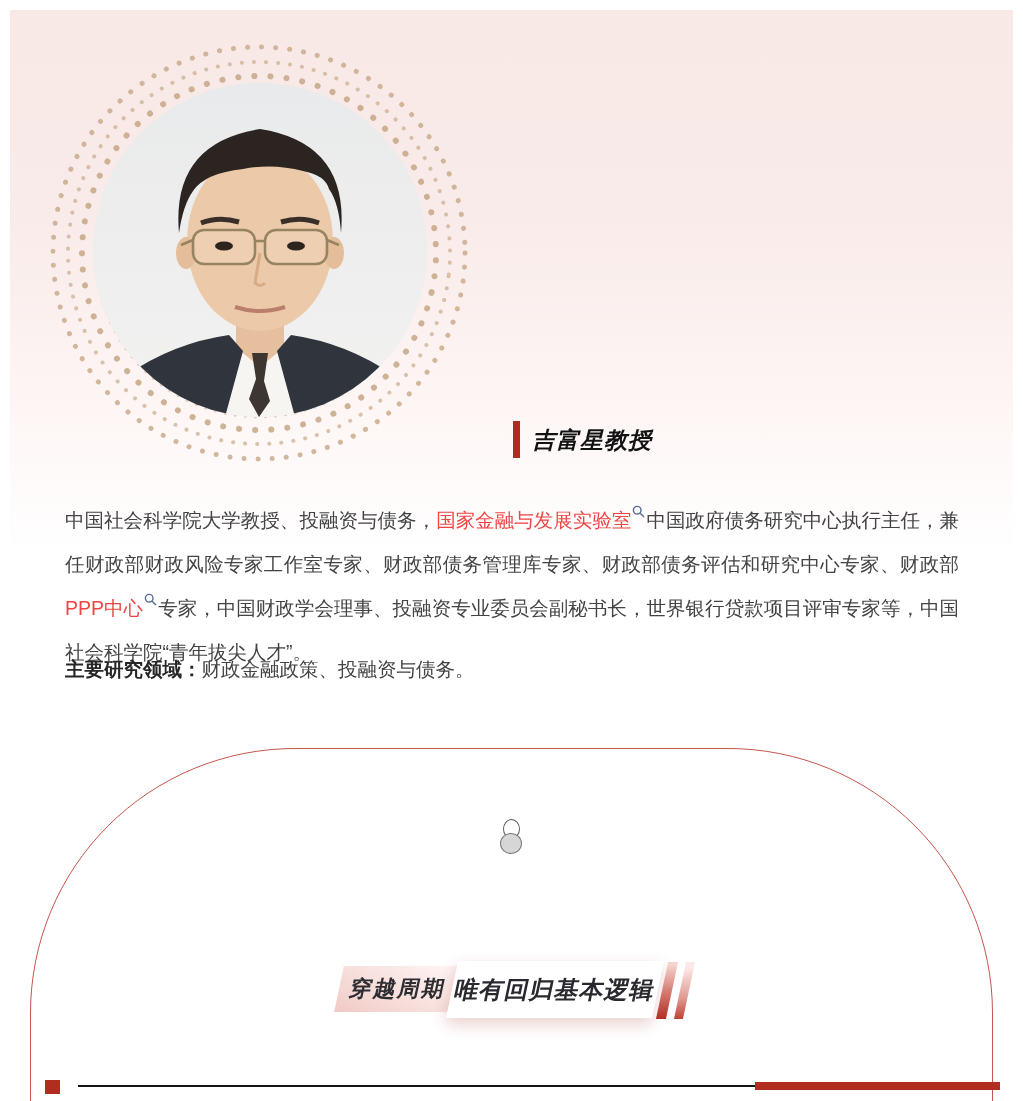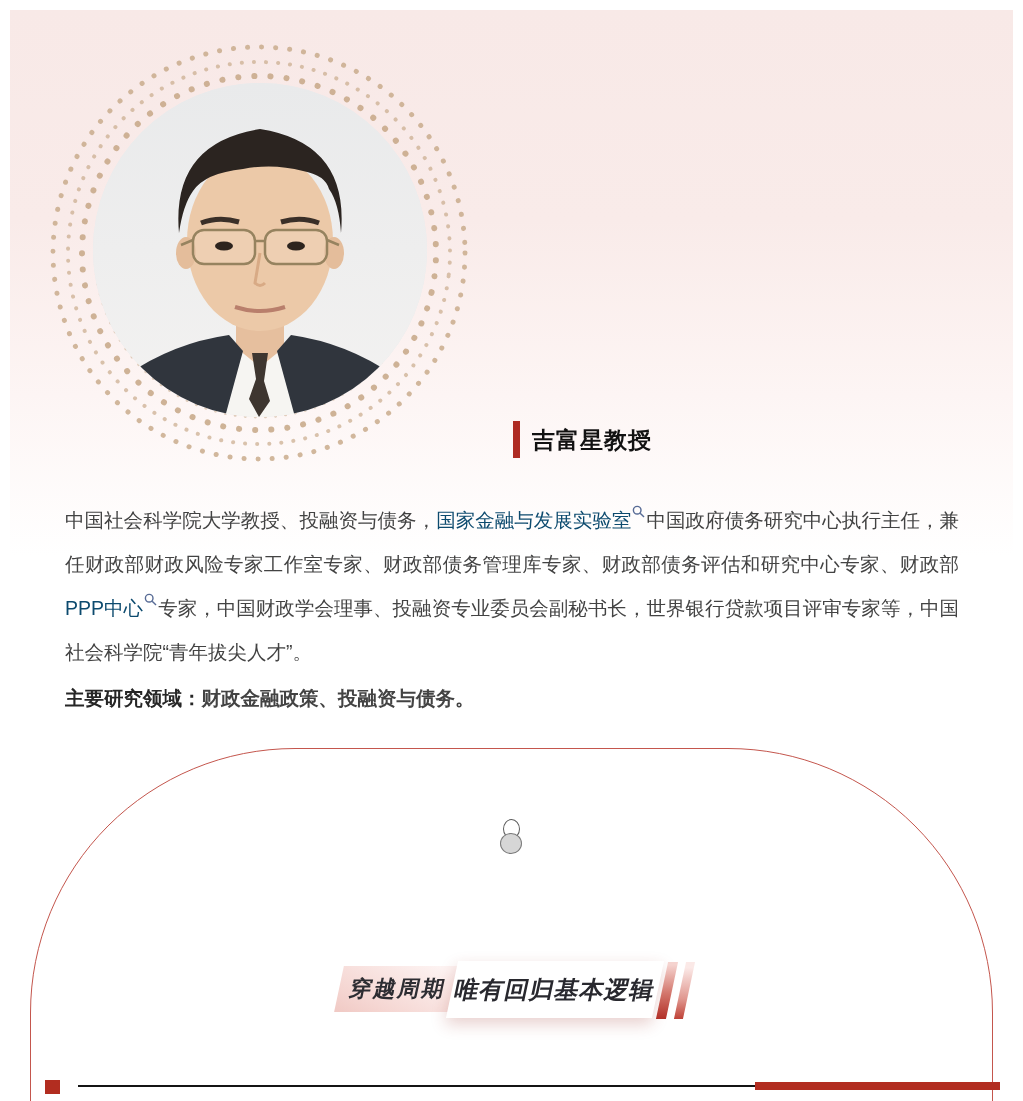--- a/index.html
+++ b/index.html
@@ -5,27 +5,27 @@
   html,body{margin:0;padding:0;background:#ffffff;}
   .page{position:relative;width:1023px;height:1101px;background:#ffffff;overflow:hidden;
         font-family:"Liberation Sans","DejaVu Sans",sans-serif;}
   .hero-bg{position:absolute;left:10px;top:10px;width:1003px;height:700px;
         background:linear-gradient(180deg,#f8e9e7 0%,#f9ebe9 30%,#fdf5f4 55%,#ffffff 78%);}
   .dots-svg{position:absolute;left:39px;top:33px;}
   .photo{position:absolute;left:93px;top:83px;width:334px;height:334px;border-radius:50%;
         overflow:hidden;background:#e8eaec;}
   .name-bar{position:absolute;left:513px;top:421px;width:7px;height:37px;background:#ae2b23;}
   .name{position:absolute;left:532px;top:425px;font-size:23px;font-weight:bold;color:#121212;
-        letter-spacing:1px;}
+        letter-spacing:1px;font-style:italic;}
   .bio{position:absolute;left:65px;top:478px;width:894px;font-size:19.5px;line-height:44px;
         color:#434343;text-align:justify;}
-  .bio .lnk{color:#0c4a6e;cursor:pointer;text-decoration:none;}
+  .bio .lnk{color:#ef4444;cursor:pointer;text-decoration:none;}
   .sup-search{display:inline-block;vertical-align:9px;line-height:0;margin:0 1px;}
-  .research{position:absolute;left:65px;top:656px;width:894px;font-size:19.5px;line-height:44px;
-        color:#434343;font-weight:bold;}
+  .research{position:absolute;left:65px;top:627px;width:894px;font-size:19.5px;line-height:44px;
+        color:#434343;}
   .research b{color:#262626;}
   .curve{position:absolute;left:30px;top:748px;width:961px;height:620px;
         border:1px solid #c4564d;border-radius:265px 265px 0 0;background:transparent;}
   .ring-top{position:absolute;left:503px;top:819px;width:15px;height:18px;border-radius:50%;
         border:1.5px solid #5c5c5c;background:#ffffff;}
   .ring-bottom{position:absolute;left:500px;top:833px;width:20px;height:19px;border-radius:50%;
         border:1.5px solid #7a7a7a;background:#d6d6d6;}
   .banner-left{position:absolute;left:339px;top:966px;width:118px;height:46px;
         transform:skewX(-12deg);background:linear-gradient(205deg,#fdf3f2 10%,#f5d6d2 75%,#f0c9c4);
         display:flex;align-items:center;justify-content:center;z-index:3;}

